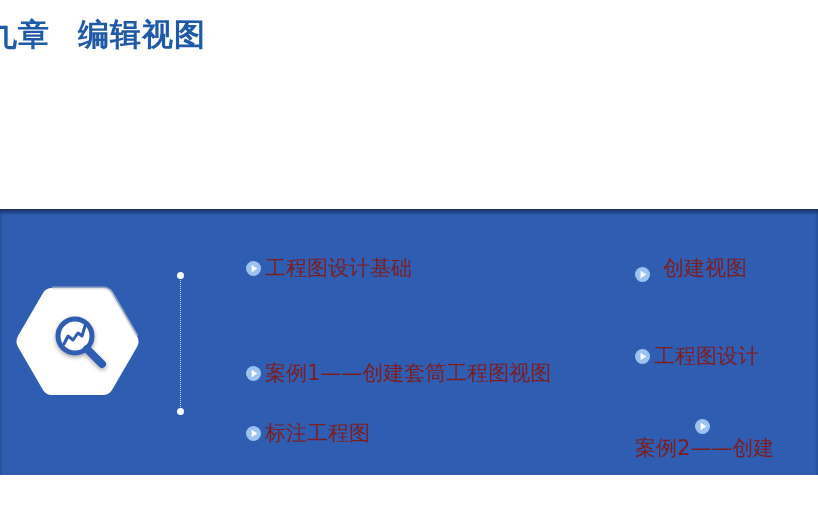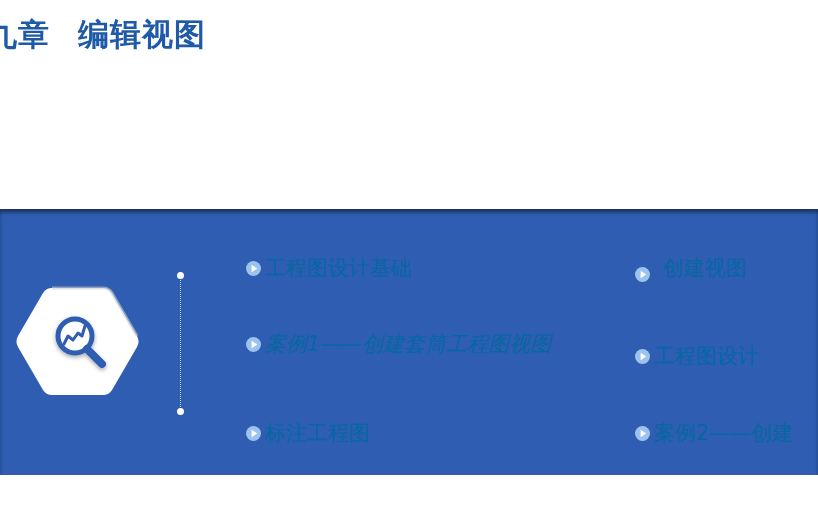--- a/index.html
+++ b/index.html
@@ -10,29 +10,29 @@
   .title .gap { display:inline-block; width:28px; }
   .band { position:absolute; left:0; top:209px; width:818px; height:266px; background:#2e5db2;
           box-shadow: inset 0 4px 4px -1px rgba(20,30,60,0.75); }
   .hex-wrap { position:absolute; left:14px; top:284px; width:127px; height:115px; }
   .hex { width:100%; height:100%; }
   .vline { position:absolute; left:180px; top:275px; width:0; height:136px;
            border-left:1px dotted #c9d6ef; }
   .dot { position:absolute; width:7px; height:7px; border-radius:50%; background:#fff; }
   .dot.top { left:177px; top:272px; }
   .dot.bot { left:177px; top:408px; }
-  .item { position:absolute; color:#0369a1; font-size:21px; white-space:nowrap; display:flex; align-items:center; }
+  .item { position:absolute; color:#7f1d1d; font-size:21px; white-space:nowrap; display:flex; align-items:center; }
   .bullet { width:15px; height:15px; margin-right:4px; flex:none; }
   .it1 { left:246px; top:254px; }
-  .it2 { left:246px; top:330px;font-style:italic; }
+  .it2 { left:246px; top:359px; }
   .it3 { left:246px; top:419px; }
   .it4 { left:635px; top:254px;align-items:flex-end; }
   .it4 .bullet { margin-right:13px; }
   .it5 { left:635px; top:342px; }
-  .it6 { left:635px; top:419px; }
+  .it6 { left:635px; top:419px;flex-direction:column; }
 </style>
 </head>
 <body>
 
 <div class="title">
   <span>九章</span><span class="gap"></span><span>编辑视图</span>
 </div>
 
 <div class="band"></div>
 

